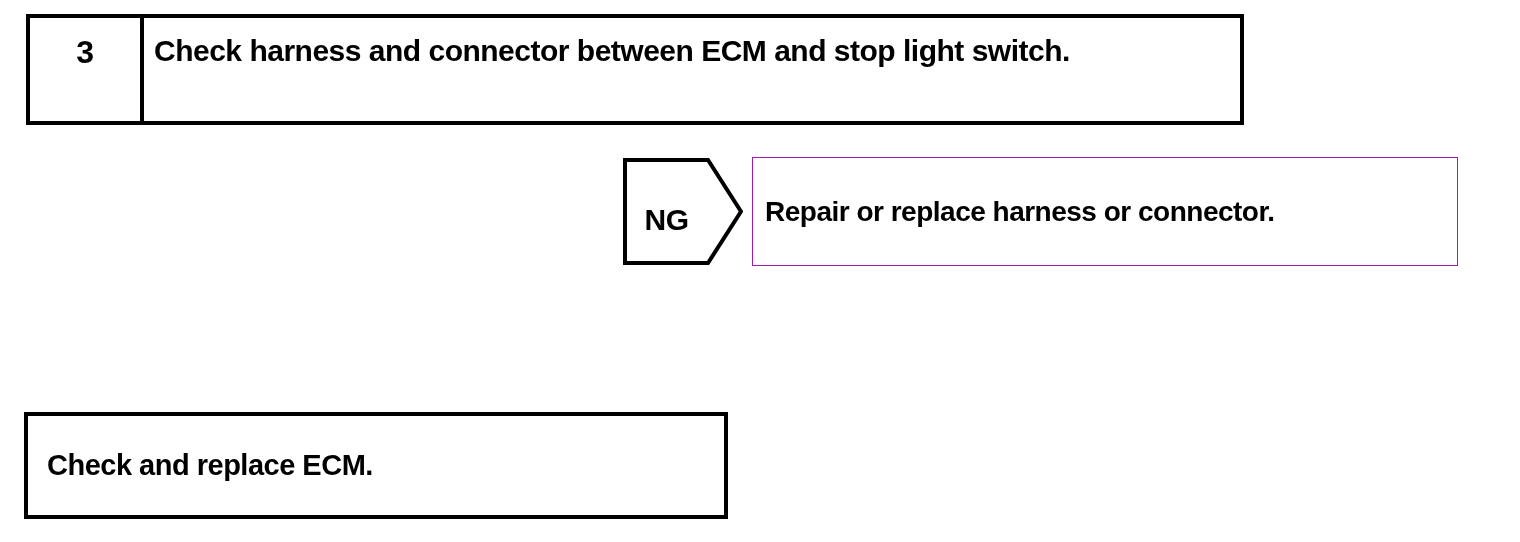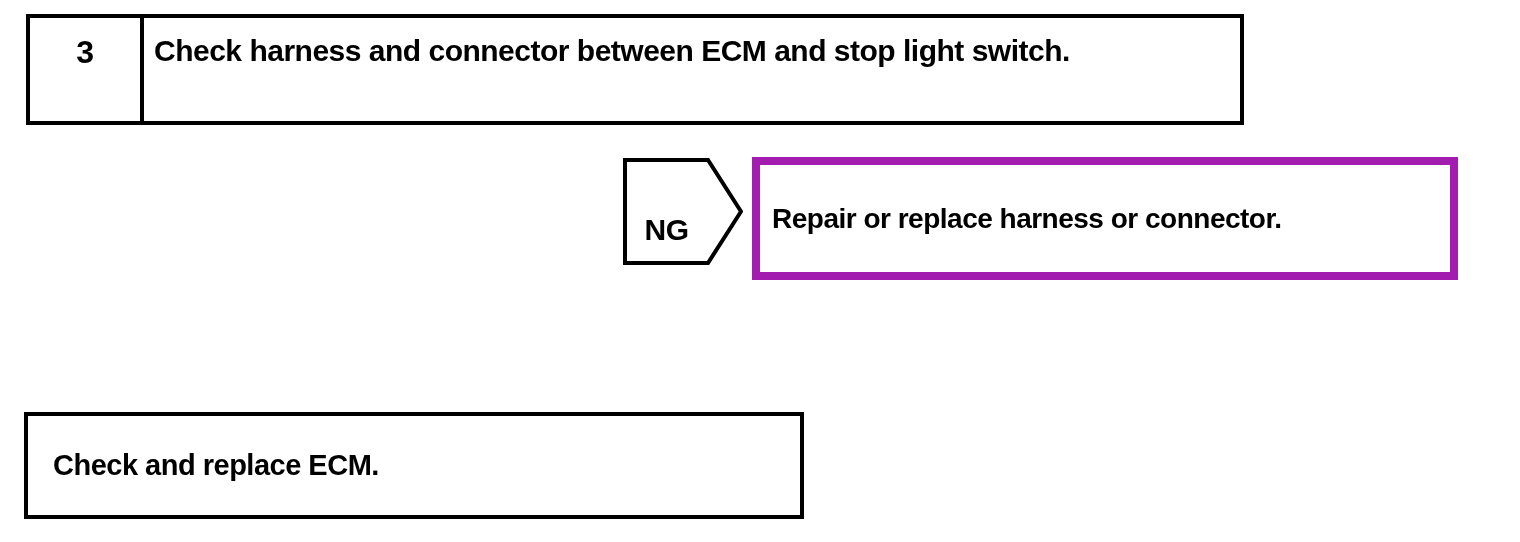--- a/index.html
+++ b/index.html
@@ -45,33 +45,33 @@
 
   
   .ng-pentagon {
     position: absolute;
     left: 623px; top: 158px;
     width: 120px; height: 107px;
   }
   .ng-pentagon svg { position: absolute; left: 0; top: 0; display: block; }
   .ng-label {
     position: absolute;
-    left: 0; top: 18px;
+    left: 0; top: 8px;
     width: 87px; height: 107px;
     display: flex;
     align-items: center;
     justify-content: center;
     font-size: 30px;
     letter-spacing: -0.5px;
   }
   .ng-box {
     position: absolute;
     left: 752px; top: 157px;
-    width: 706px; height: 123px;
-    border: 8px solid #a21caf;
+    width: 706px; height: 109px;
+    border: 1px solid #a21caf;
     background: #ffffff;
     display: flex;
     align-items: center;
     padding-left: 12px;
     font-size: 28px;
     letter-spacing: -0.5px;
     white-space: nowrap;
   }
 
   
@@ -87,26 +87,26 @@
     width: 138px; height: 78px;
     display: flex;
     align-items: center;
     justify-content: center;
     font-size: 30px;
     letter-spacing: -0.5px;
   }
   .ok-box {
     position: absolute;
     left: 24px; top: 412px;
-    width: 780px; height: 107px;
+    width: 704px; height: 107px;
     border: 4px solid #000000;
     background: #ffffff;
     display: flex;
     align-items: center;
-    padding-left: 25px;
+    padding-left: 19px;
     font-size: 29px;
     letter-spacing: -0.5px;
     white-space: nowrap;
   }
 </style>
 </head>
 <body>
 
 <div class="canvas">
 

